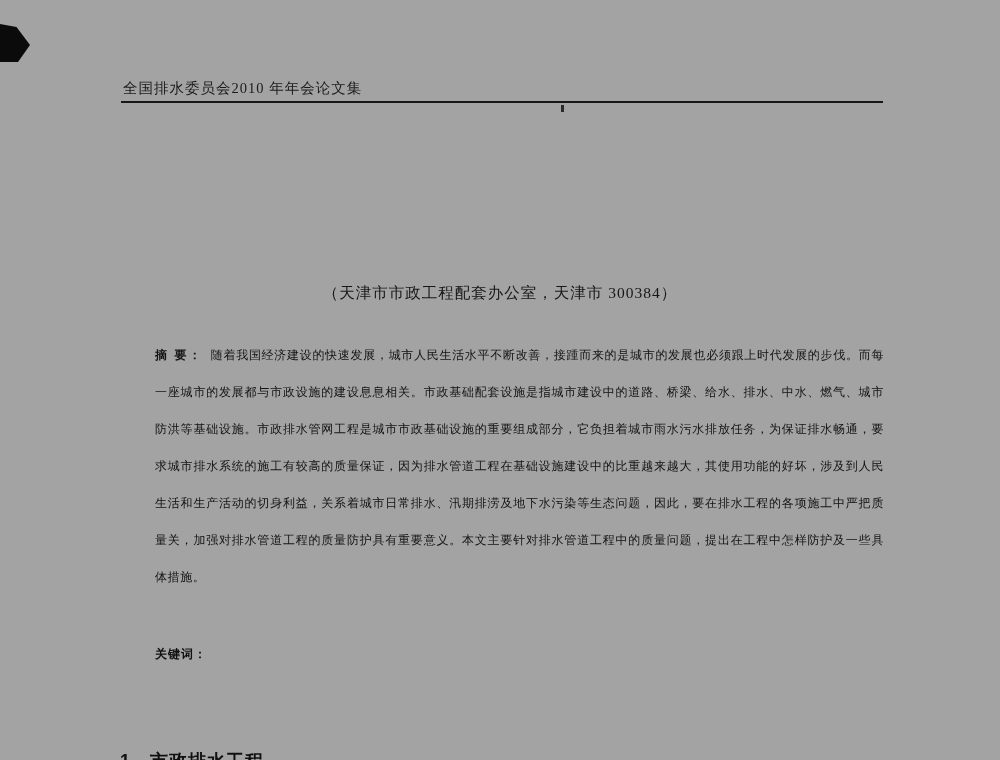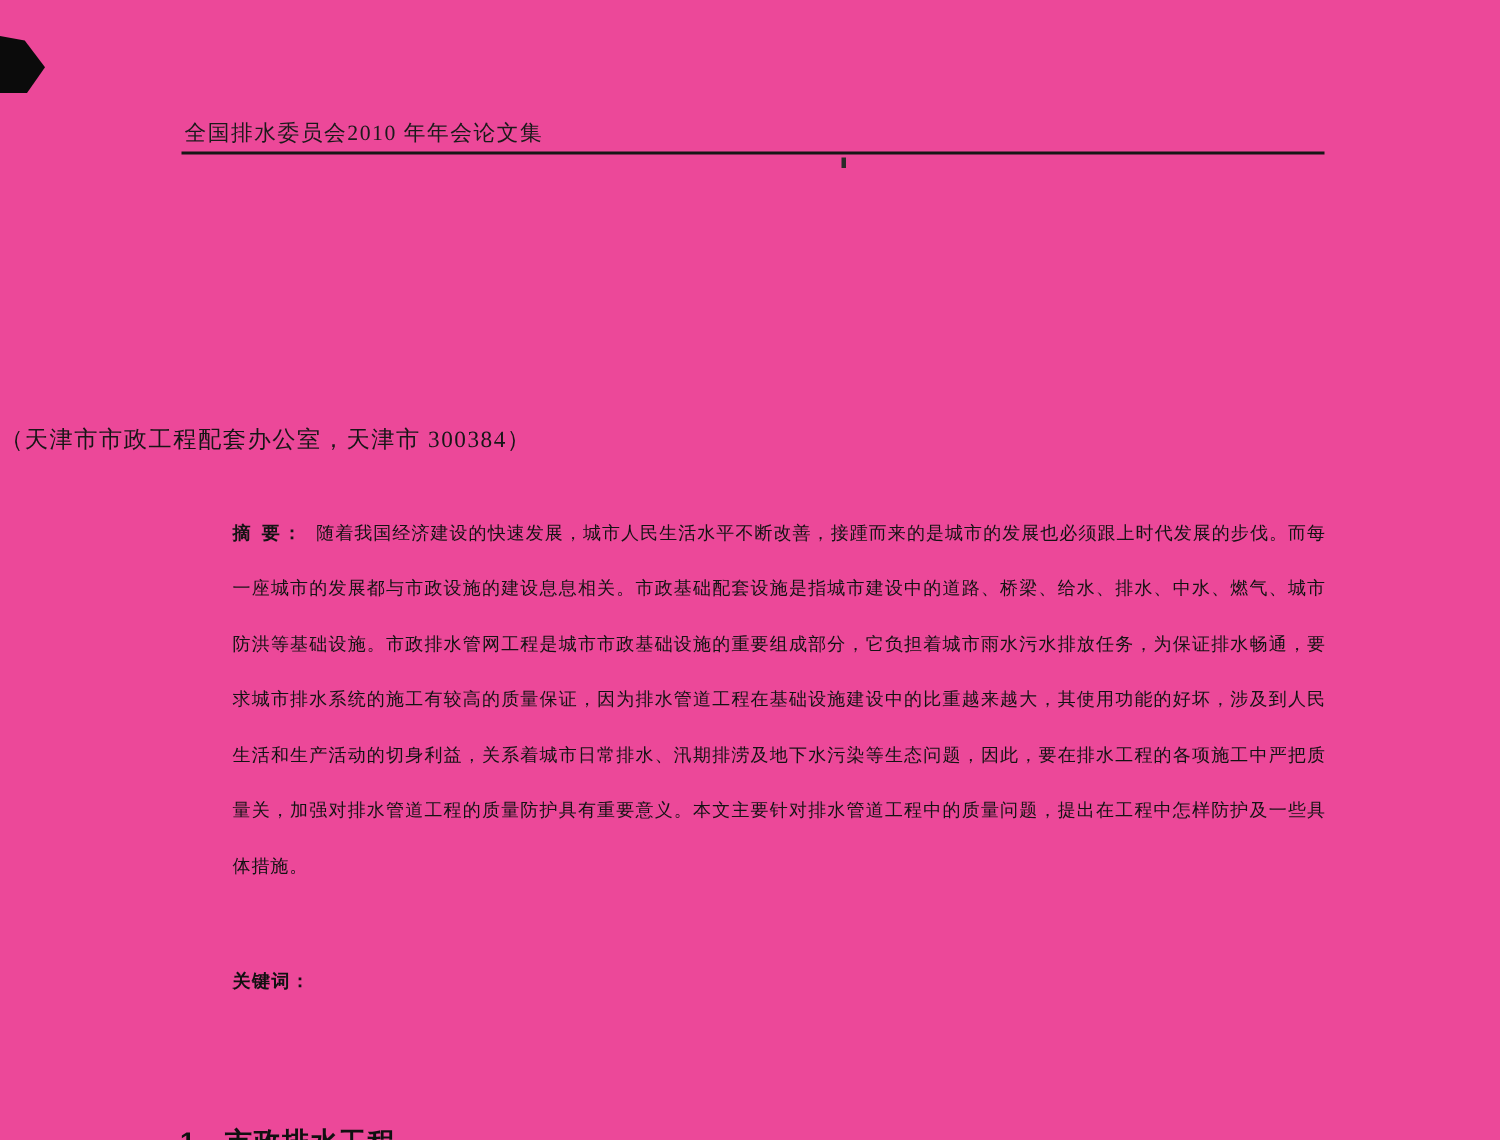--- a/index.html
+++ b/index.html
@@ -4,21 +4,21 @@
 <style>
   * { margin: 0; padding: 0; box-sizing: border-box; }
   html, body { width: 1000px; height: 760px; }
   body {
     position: relative;
     background: #ffffff;
     overflow: hidden;
     font-family: "Liberation Serif", "DejaVu Serif", serif;
     color: #151515;
   }
-  .scan-page { position: absolute; inset: 0; background: #ec4899; }
+  .scan-page { position: absolute; inset: 0; background: #a3a3a3; }
 
   .corner-mark {
     position: absolute;
     left: 0; top: 24px;
     width: 30px; height: 38px;
     background: #0b0b0b;
     clip-path: polygon(0 0, 55% 8%, 100% 55%, 60% 100%, 0 100%);
   }
 
   .running-header {
@@ -59,21 +59,21 @@
     width: 100%;
     text-align: center;
     font-size: 18px;
     letter-spacing: 4px;
     color: #141414;
   }
   .paper-affiliation {
     position: absolute;
     left: 0; top: 283px;
     width: 100%;
-    text-align: left;
+    text-align: center;
     font-size: 15.5px;
     letter-spacing: 1px;
     color: #161616;
   }
 
   .abstract-block {
     position: absolute;
     left: 155px; top: 337px;
     width: 729px;
     font-size: 12px;

